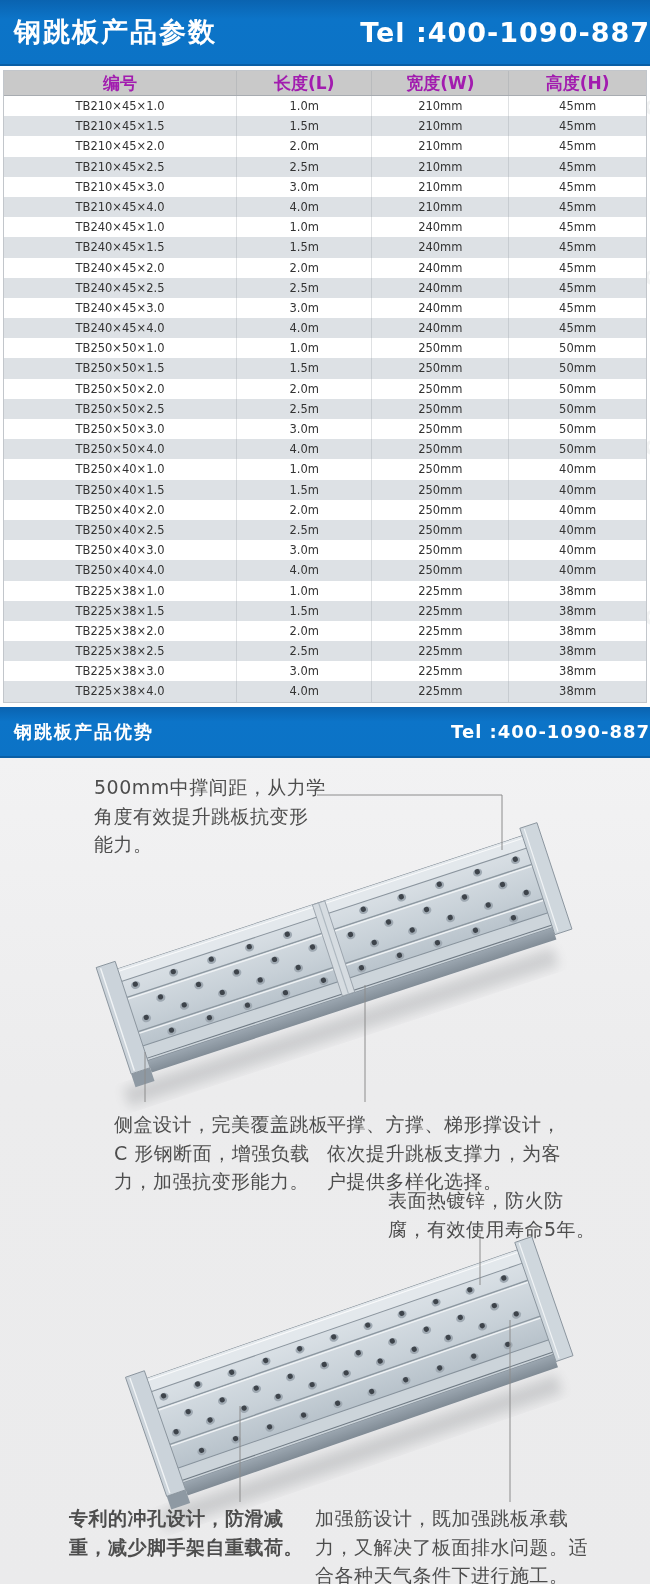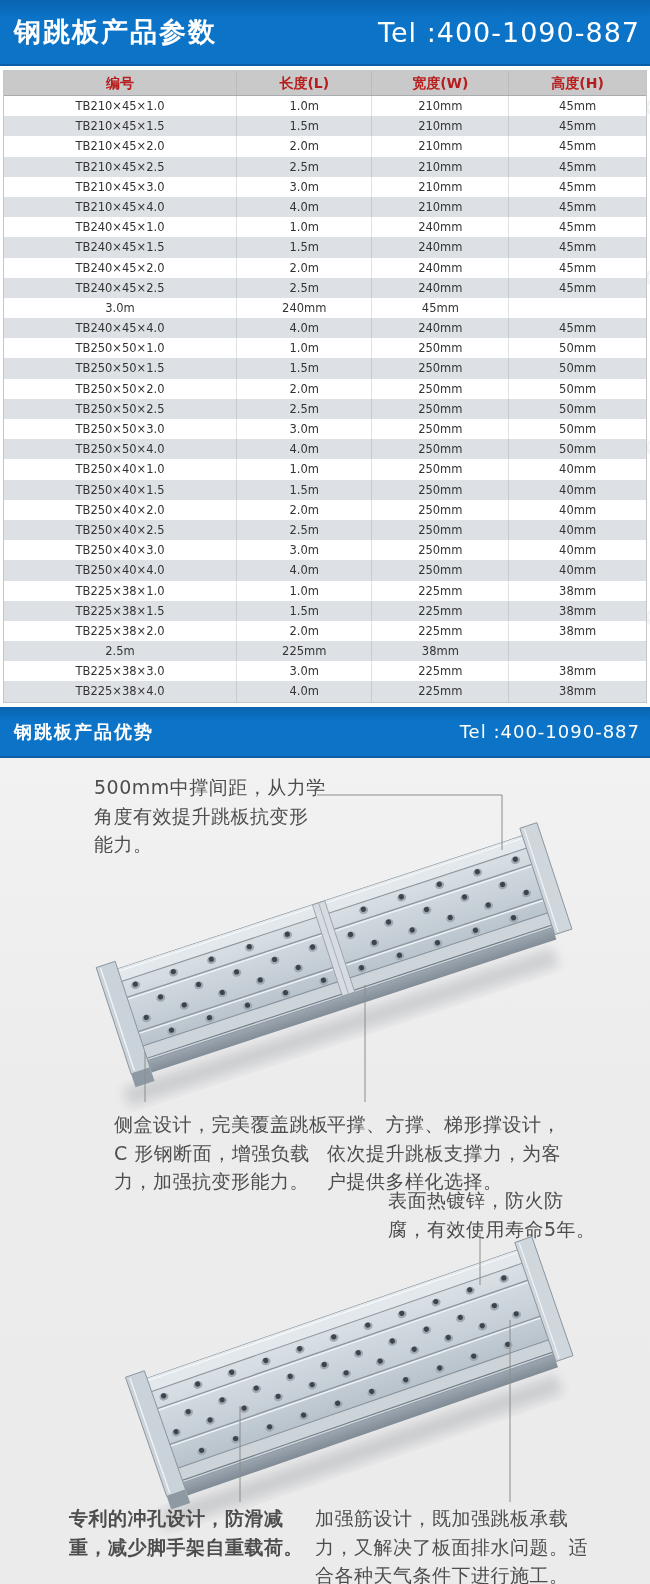--- a/index.html
+++ b/index.html
@@ -3,29 +3,29 @@
 <meta charset="utf-8">
 <style>
   html,body{margin:0;padding:0;background:#fff;}
   #page{position:relative;width:650px;height:1584px;overflow:hidden;background:#fff;
         font-family:"DejaVu Sans","Liberation Sans",sans-serif;}
 
   
   .band{position:absolute;left:0;width:650px;background:linear-gradient(180deg,#0a63b0 0%,#0c74c8 30%,#0c73c6 100%);
         border-bottom:2px solid #0a5fa6;box-sizing:border-box;display:flex;align-items:center;justify-content:space-between;}
   .band .ttl{color:#fff;font-weight:bold;font-size:27px;letter-spacing:2px;padding-left:14px;}
-  .band .tel{color:#fff;font-weight:normal;font-size:27px;letter-spacing:1px;padding-right:10px;}
+  .band .tel{color:#fff;font-weight:bold;font-size:27px;letter-spacing:1px;}
   #band1{top:0;height:66px;}
   #band2{top:707px;height:51px;}
   #band2 .ttl,#band2 .tel{font-size:18px;}
 
   
   #spec-table{position:absolute;left:3px;top:70px;width:644px;border:1px solid #c2c6cb;box-sizing:border-box;}
   .t-head{display:flex;height:24px;background:#c9c9c9;border-bottom:1px solid #a8acb1;}
-  .t-head .t-cell{font-size:14px;font-weight:bold;color:#b91c1c;line-height:24px;}
+  .t-head .t-cell{font-size:17px;font-weight:bold;color:#a21caf;line-height:24px;}
   .t-row{display:flex;height:20.2px;background:#fff;}
   .t-row:nth-child(even){background:#dde1e5;}
   .t-cell{text-align:center;font-size:11.5px;color:#333;line-height:20.2px;box-sizing:border-box;
           border-right:1px solid rgba(150,156,163,.30);white-space:nowrap;overflow:hidden;}
   .t-cell:nth-child(1){width:36.3%;}
   .t-cell:nth-child(2){width:21.1%;}
   .t-cell:nth-child(3){width:21.3%;}
   .t-cell:nth-child(4){width:21.3%;border-right:none;}
 
   
@@ -141,20 +141,21 @@
           <span class="t-cell">240mm</span>
           <span class="t-cell">45mm</span>
         </div>
         <div class="t-row">
           <span class="t-cell">TB240×45×2.5</span>
           <span class="t-cell">2.5m</span>
           <span class="t-cell">240mm</span>
           <span class="t-cell">45mm</span>
         </div>
         <div class="t-row">
+          <span class="t-cell">TB240×45×3.0</span>
           <span class="t-cell">3.0m</span>
           <span class="t-cell">240mm</span>
           <span class="t-cell">45mm</span>
         </div>
         <div class="t-row">
           <span class="t-cell">TB240×45×4.0</span>
           <span class="t-cell">4.0m</span>
           <span class="t-cell">240mm</span>
           <span class="t-cell">45mm</span>
         </div>
@@ -242,20 +243,21 @@
           <span class="t-cell">225mm</span>
           <span class="t-cell">38mm</span>
         </div>
         <div class="t-row">
           <span class="t-cell">TB225×38×2.0</span>
           <span class="t-cell">2.0m</span>
           <span class="t-cell">225mm</span>
           <span class="t-cell">38mm</span>
         </div>
         <div class="t-row">
+          <span class="t-cell">TB225×38×2.5</span>
           <span class="t-cell">2.5m</span>
           <span class="t-cell">225mm</span>
           <span class="t-cell">38mm</span>
         </div>
         <div class="t-row">
           <span class="t-cell">TB225×38×3.0</span>
           <span class="t-cell">3.0m</span>
           <span class="t-cell">225mm</span>
           <span class="t-cell">38mm</span>
         </div>

